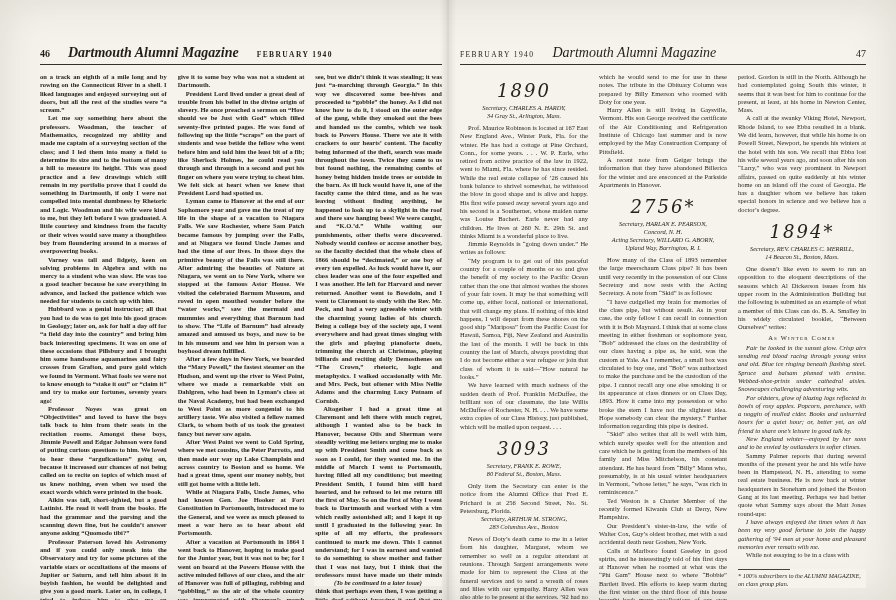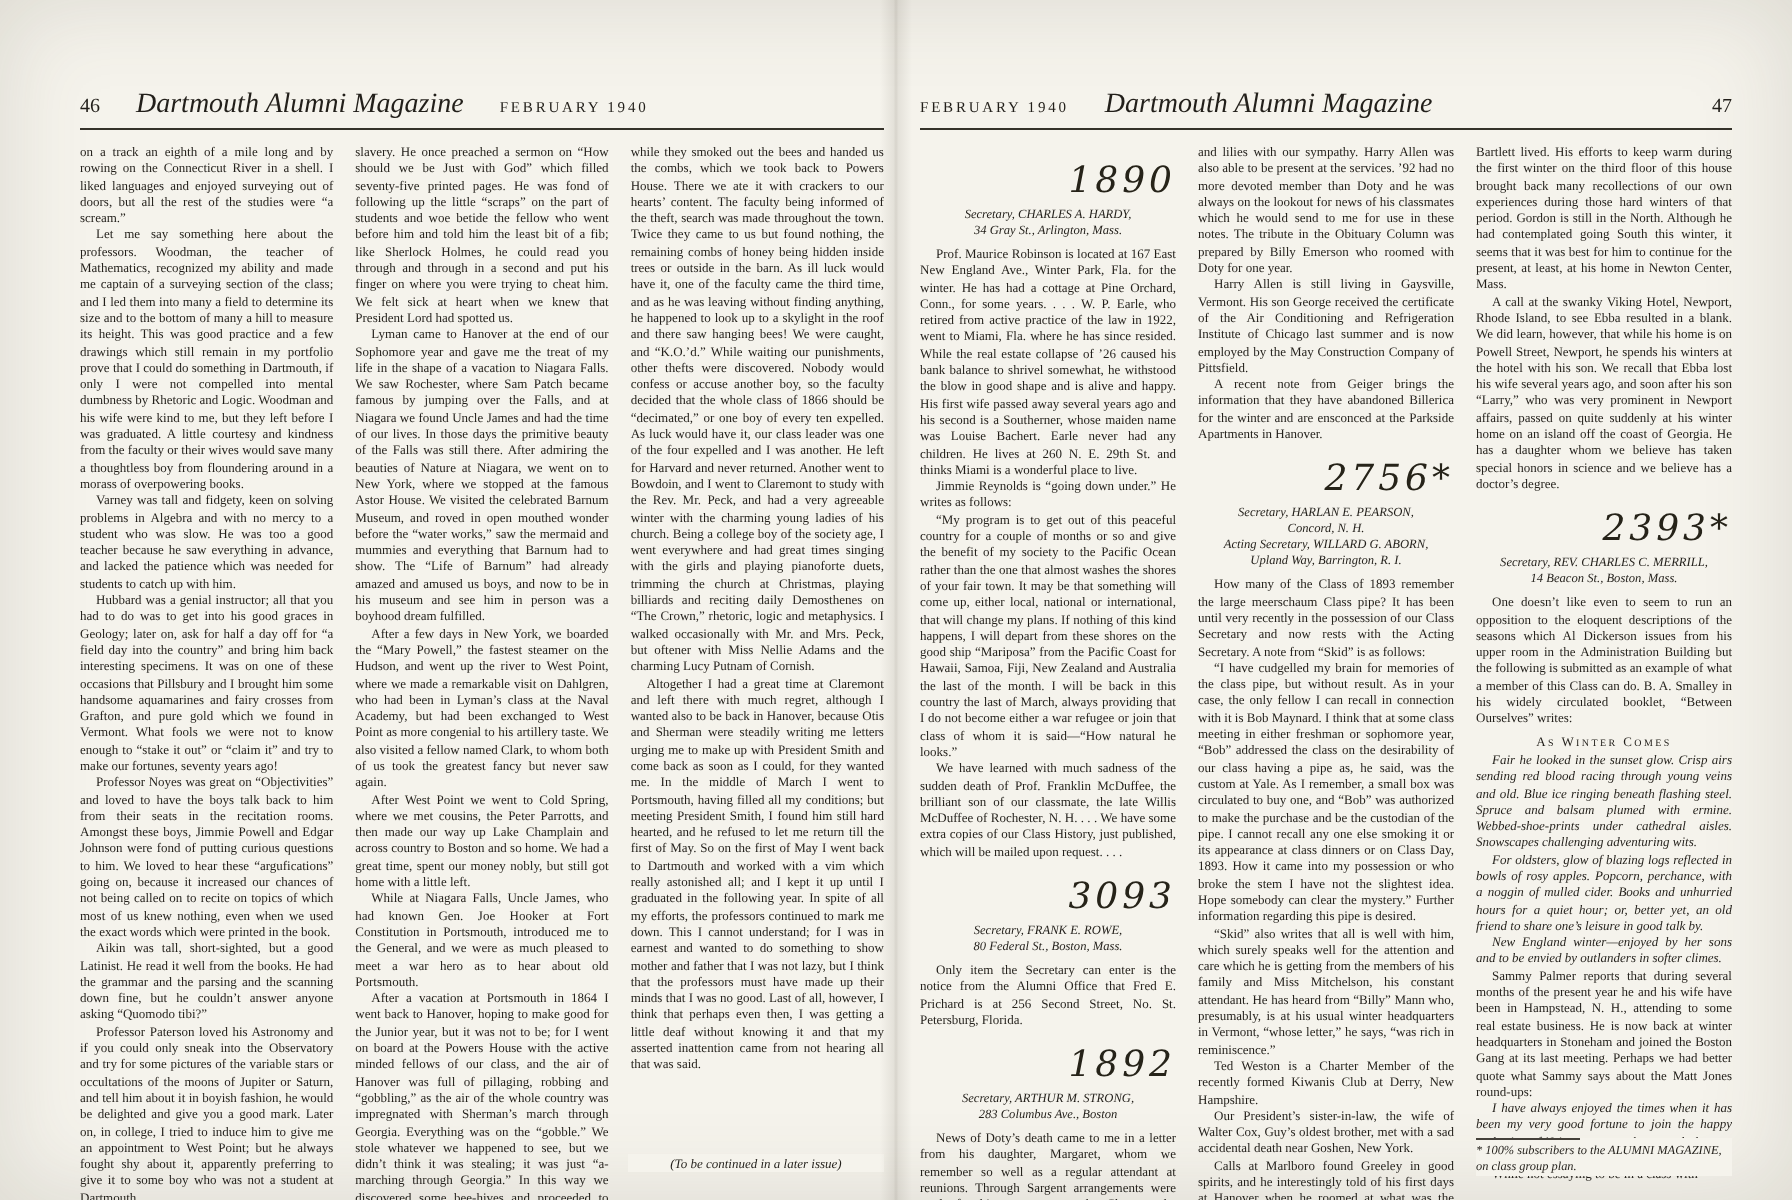--- a/index.html
+++ b/index.html
@@ -21,21 +21,21 @@
     position: absolute; left: 440px; top: 0;
     width: 16px; height: 600px;
     background: linear-gradient(90deg, rgba(60,50,35,0) 0%, rgba(60,50,35,0.09) 42%, rgba(60,50,35,0.16) 50%, rgba(60,50,35,0.09) 58%, rgba(60,50,35,0) 100%);
     pointer-events: none;
   }
   .page {
     box-sizing: border-box;
     width: 448px; height: 600px;
     position: relative;
   }
-  .page-left  { padding: 12px 6px 4px 40px; }
+  .page-left  { padding: 12px 6px 4px 40px; font-weight: bold; }
   .page-right { padding: 12px 30px 12px 12px; }
 
   .page-header {
     display: flex; align-items: baseline; gap: 18px;
     border-bottom: 1px solid #35322a;
     padding-bottom: 3px; margin-bottom: 8px;
     white-space: nowrap;
   }
   .folio { font-size: 10px; }
   .mag-title { font-style: italic; font-size: 14px; margin-top: 33px; }
@@ -51,21 +51,21 @@
   }
   .blk { margin: 0; }
   .blk-p    { text-indent: 8px; }
   .blk-cont { text-indent: 0; }
   .blk-verse { font-style: italic; text-indent: 8px; }
   .blk-year {
     font-family: "DejaVu Serif", serif;
     font-style: italic;
     font-size: 18px; line-height: 20px;
     letter-spacing: 2px;
-    text-align: right; text-indent: 0;
+    text-align: center; text-indent: 0;
     margin: 8px 0 3px;
     color: #262319;
   }
   .blk-sec {
     font-style: italic; text-align: center;
     font-size: 6.3px; line-height: 8px;
     margin: 0 0 4px; text-indent: 0;
   }
   .blk-sec .line { white-space: normal; }
   .blk-subhead {
@@ -132,21 +132,20 @@
         <div class="blk blk-p">Prof. Maurice Robinson is located at 167 East New England Ave., Winter Park, Fla. for the winter. He has had a cottage at Pine Orchard, Conn., for some years. . . . W. P. Earle, who retired from active practice of the law in 1922, went to Miami, Fla. where he has since resided. While the real estate collapse of ’26 caused his bank balance to shrivel somewhat, he withstood the blow in good shape and is alive and happy. His first wife passed away several years ago and his second is a Southerner, whose maiden name was Louise Bachert. Earle never had any children. He lives at 260 N. E. 29th St. and thinks Miami is a wonderful place to live.</div>
         <div class="blk blk-p">Jimmie Reynolds is “going down under.” He writes as follows:</div>
         <div class="blk blk-p">“My program is to get out of this peaceful country for a couple of months or so and give the benefit of my society to the Pacific Ocean rather than the one that almost washes the shores of your fair town. It may be that something will come up, either local, national or international, that will change my plans. If nothing of this kind happens, I will depart from these shores on the good ship “Mariposa” from the Pacific Coast for Hawaii, Samoa, Fiji, New Zealand and Australia the last of the month. I will be back in this country the last of March, always providing that I do not become either a war refugee or join that class of whom it is said—“How natural he looks.”</div>
         <div class="blk blk-p">We have learned with much sadness of the sudden death of Prof. Franklin McDuffee, the brilliant son of our classmate, the late Willis McDuffee of Rochester, N. H. . . . We have some extra copies of our Class History, just published, which will be mailed upon request. . . .</div>
         <div class="blk blk-year">3093</div>
         <div class="blk blk-sec">
           <div class="line">Secretary, FRANK E. ROWE,</div>
           <div class="line">80 Federal St., Boston, Mass.</div>
         </div>
         <div class="blk blk-p">Only item the Secretary can enter is the notice from the Alumni Office that Fred E. Prichard is at 256 Second Street, No. St. Petersburg, Florida.</div>
-        <div class="blk blk-year">1892</div>
         <div class="blk blk-sec">
           <div class="line">Secretary, ARTHUR M. STRONG,</div>
           <div class="line">283 Columbus Ave., Boston</div>
         </div>
         <div class="blk blk-p">News of Doty’s death came to me in a letter from his daughter, Margaret, whom we remember so well as a regular attendant at reunions. Through Sargent arrangements were made for him to represent the Class at the funeral services and to send a wreath of roses and lilies with our sympathy. Harry Allen was also able to be present at the services. ’92 had no more devoted member than Doty and he was always on the lookout for news of his classmates which he would send to me for use in these notes. The tribute in the Obituary Column was prepared by Billy Emerson who roomed with Doty for one year.</div>
         <div class="blk blk-p">Harry Allen is still living in Gaysville, Vermont. His son George received the certificate of the Air Conditioning and Refrigeration Institute of Chicago last summer and is now employed by the May Construction Company of Pittsfield.</div>
         <div class="blk blk-p">A recent note from Geiger brings the information that they have abandoned Billerica for the winter and are ensconced at the Parkside Apartments in Hanover.</div>
         <div class="blk blk-year">2756*</div>
         <div class="blk blk-sec">
           <div class="line">Secretary, HARLAN E. PEARSON,</div>
@@ -154,21 +153,21 @@
           <div class="line">Acting Secretary, WILLARD G. ABORN,</div>
           <div class="line">Upland Way, Barrington, R. I.</div>
         </div>
         <div class="blk blk-p">How many of the Class of 1893 remember the large meerschaum Class pipe? It has been until very recently in the possession of our Class Secretary and now rests with the Acting Secretary. A note from “Skid” is as follows:</div>
         <div class="blk blk-p">“I have cudgelled my brain for memories of the class pipe, but without result. As in your case, the only fellow I can recall in connection with it is Bob Maynard. I think that at some class meeting in either freshman or sophomore year, “Bob” addressed the class on the desirability of our class having a pipe as, he said, was the custom at Yale. As I remember, a small box was circulated to buy one, and “Bob” was authorized to make the purchase and be the custodian of the pipe. I cannot recall any one else smoking it or its appearance at class dinners or on Class Day, 1893. How it came into my possession or who broke the stem I have not the slightest idea. Hope somebody can clear the mystery.” Further information regarding this pipe is desired.</div>
         <div class="blk blk-p">“Skid” also writes that all is well with him, which surely speaks well for the attention and care which he is getting from the members of his family and Miss Mitchelson, his constant attendant. He has heard from “Billy” Mann who, presumably, is at his usual winter headquarters in Vermont, “whose letter,” he says, “was rich in reminiscence.”</div>
         <div class="blk blk-p">Ted Weston is a Charter Member of the recently formed Kiwanis Club at Derry, New Hampshire.</div>
         <div class="blk blk-p">Our President’s sister-in-law, the wife of Walter Cox, Guy’s oldest brother, met with a sad accidental death near Goshen, New York.</div>
         <div class="blk blk-p">Calls at Marlboro found Greeley in good spirits, and he interestingly told of his first days at Hanover when he roomed at what was the “Phi Gam” House next to where “Bobbie” Bartlett lived. His efforts to keep warm during the first winter on the third floor of this house brought back many recollections of our own experiences during those hard winters of that period. Gordon is still in the North. Although he had contemplated going South this winter, it seems that it was best for him to continue for the present, at least, at his home in Newton Center, Mass.</div>
         <div class="blk blk-p">A call at the swanky Viking Hotel, Newport, Rhode Island, to see Ebba resulted in a blank. We did learn, however, that while his home is on Powell Street, Newport, he spends his winters at the hotel with his son. We recall that Ebba lost his wife several years ago, and soon after his son “Larry,” who was very prominent in Newport affairs, passed on quite suddenly at his winter home on an island off the coast of Georgia. He has a daughter whom we believe has taken special honors in science and we believe has a doctor’s degree.</div>
-        <div class="blk blk-year">2393*</div>
+        <div class="blk blk-year">1894*</div>
         <div class="blk blk-sec">
           <div class="line">Secretary, REV. CHARLES C. MERRILL,</div>
           <div class="line">14 Beacon St., Boston, Mass.</div>
         </div>
         <div class="blk blk-p">One doesn’t like even to seem to run an opposition to the eloquent descriptions of the seasons which Al Dickerson issues from his upper room in the Administration Building but the following is submitted as an example of what a member of this Class can do. B. A. Smalley in his widely circulated booklet, “Between Ourselves” writes:</div>
         <div class="blk blk-subhead">As Winter Comes</div>
         <div class="blk blk-verse">Fair he looked in the sunset glow. Crisp airs sending red blood racing through young veins and old. Blue ice ringing beneath flashing steel. Spruce and balsam plumed with ermine. Webbed-shoe-prints under cathedral aisles. Snowscapes challenging adventuring wits.</div>
         <div class="blk blk-verse">For oldsters, glow of blazing logs reflected in bowls of rosy apples. Popcorn, perchance, with a noggin of mulled cider. Books and unhurried hours for a quiet hour; or, better yet, an old friend to share one’s leisure in good talk by.</div>
         <div class="blk blk-verse">New England winter—enjoyed by her sons and to be envied by outlanders in softer climes.</div>
         <div class="blk blk-p">Sammy Palmer reports that during several months of the present year he and his wife have been in Hampstead, N. H., attending to some real estate business. He is now back at winter headquarters in Stoneham and joined the Boston Gang at its last meeting. Perhaps we had better quote what Sammy says about the Matt Jones round-ups:</div>

